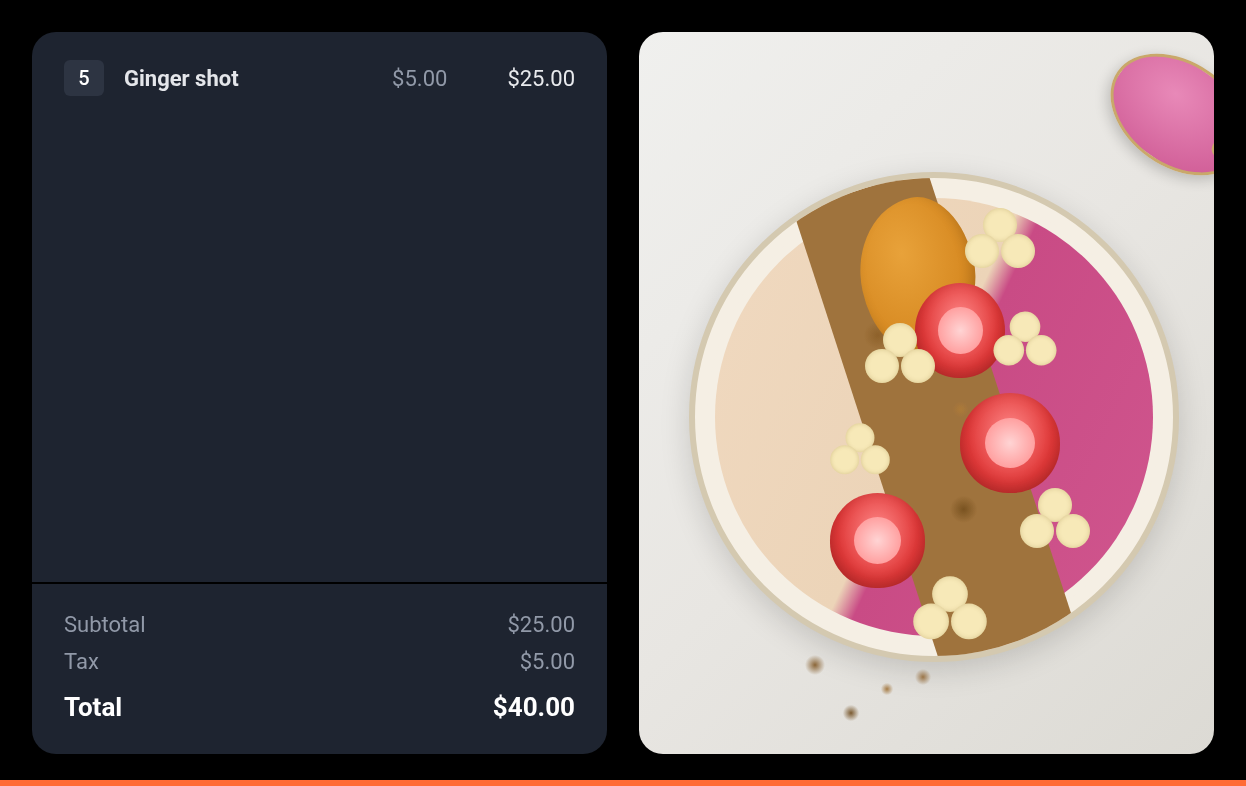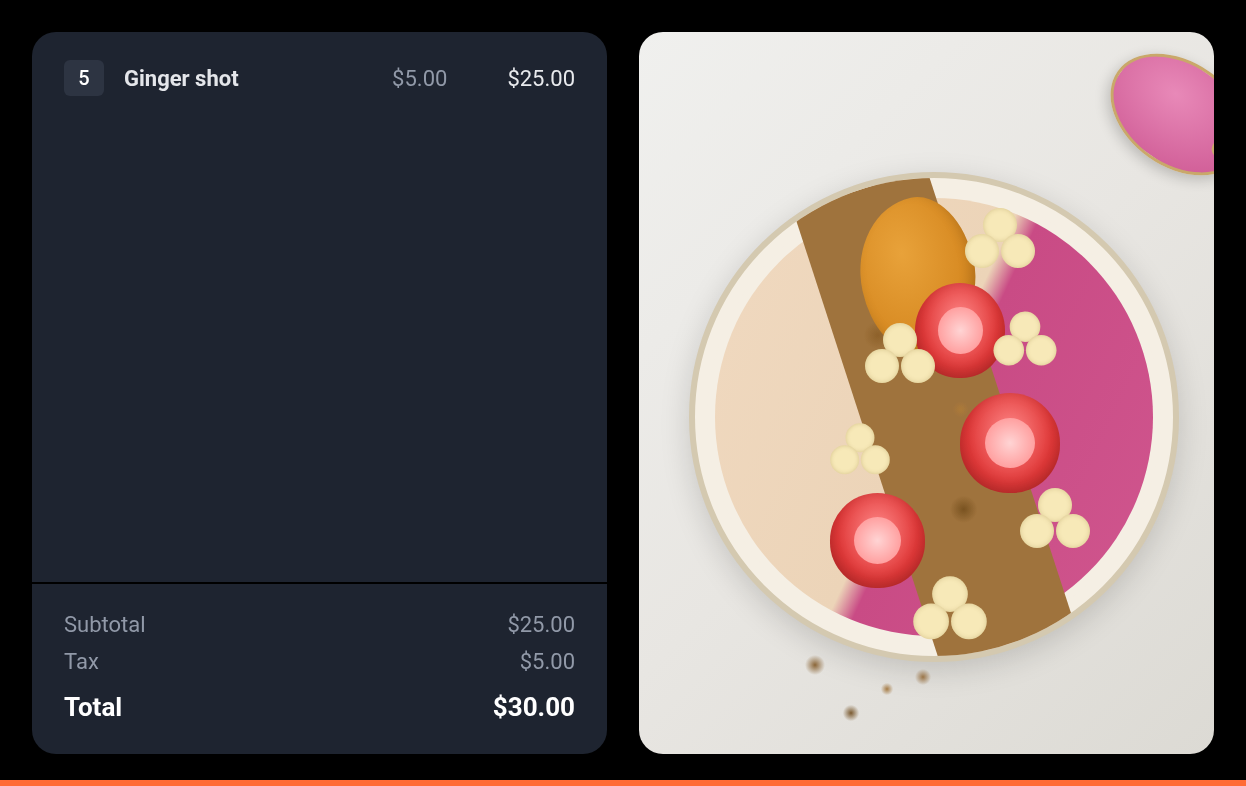--- a/index.html
+++ b/index.html
@@ -265,21 +265,21 @@
       <div class="summary-row muted">
         <span>Subtotal</span>
         <span>$25.00</span>
       </div>
       <div class="summary-row muted">
         <span>Tax</span>
         <span>$5.00</span>
       </div>
       <div class="summary-row total-row">
         <span>Total</span>
-        <span>$30.00</span>
+        <span>$40.00</span>
       </div>
     </div>
   </div>
 
   <div class="image-panel" aria-label="smoothie-bowl-with-strawberries-banana-granola">
     <div class="spoon">
       <div class="spoon-bowl"></div>
       <div class="spoon-handle"></div>
     </div>
     <div class="bowl">

